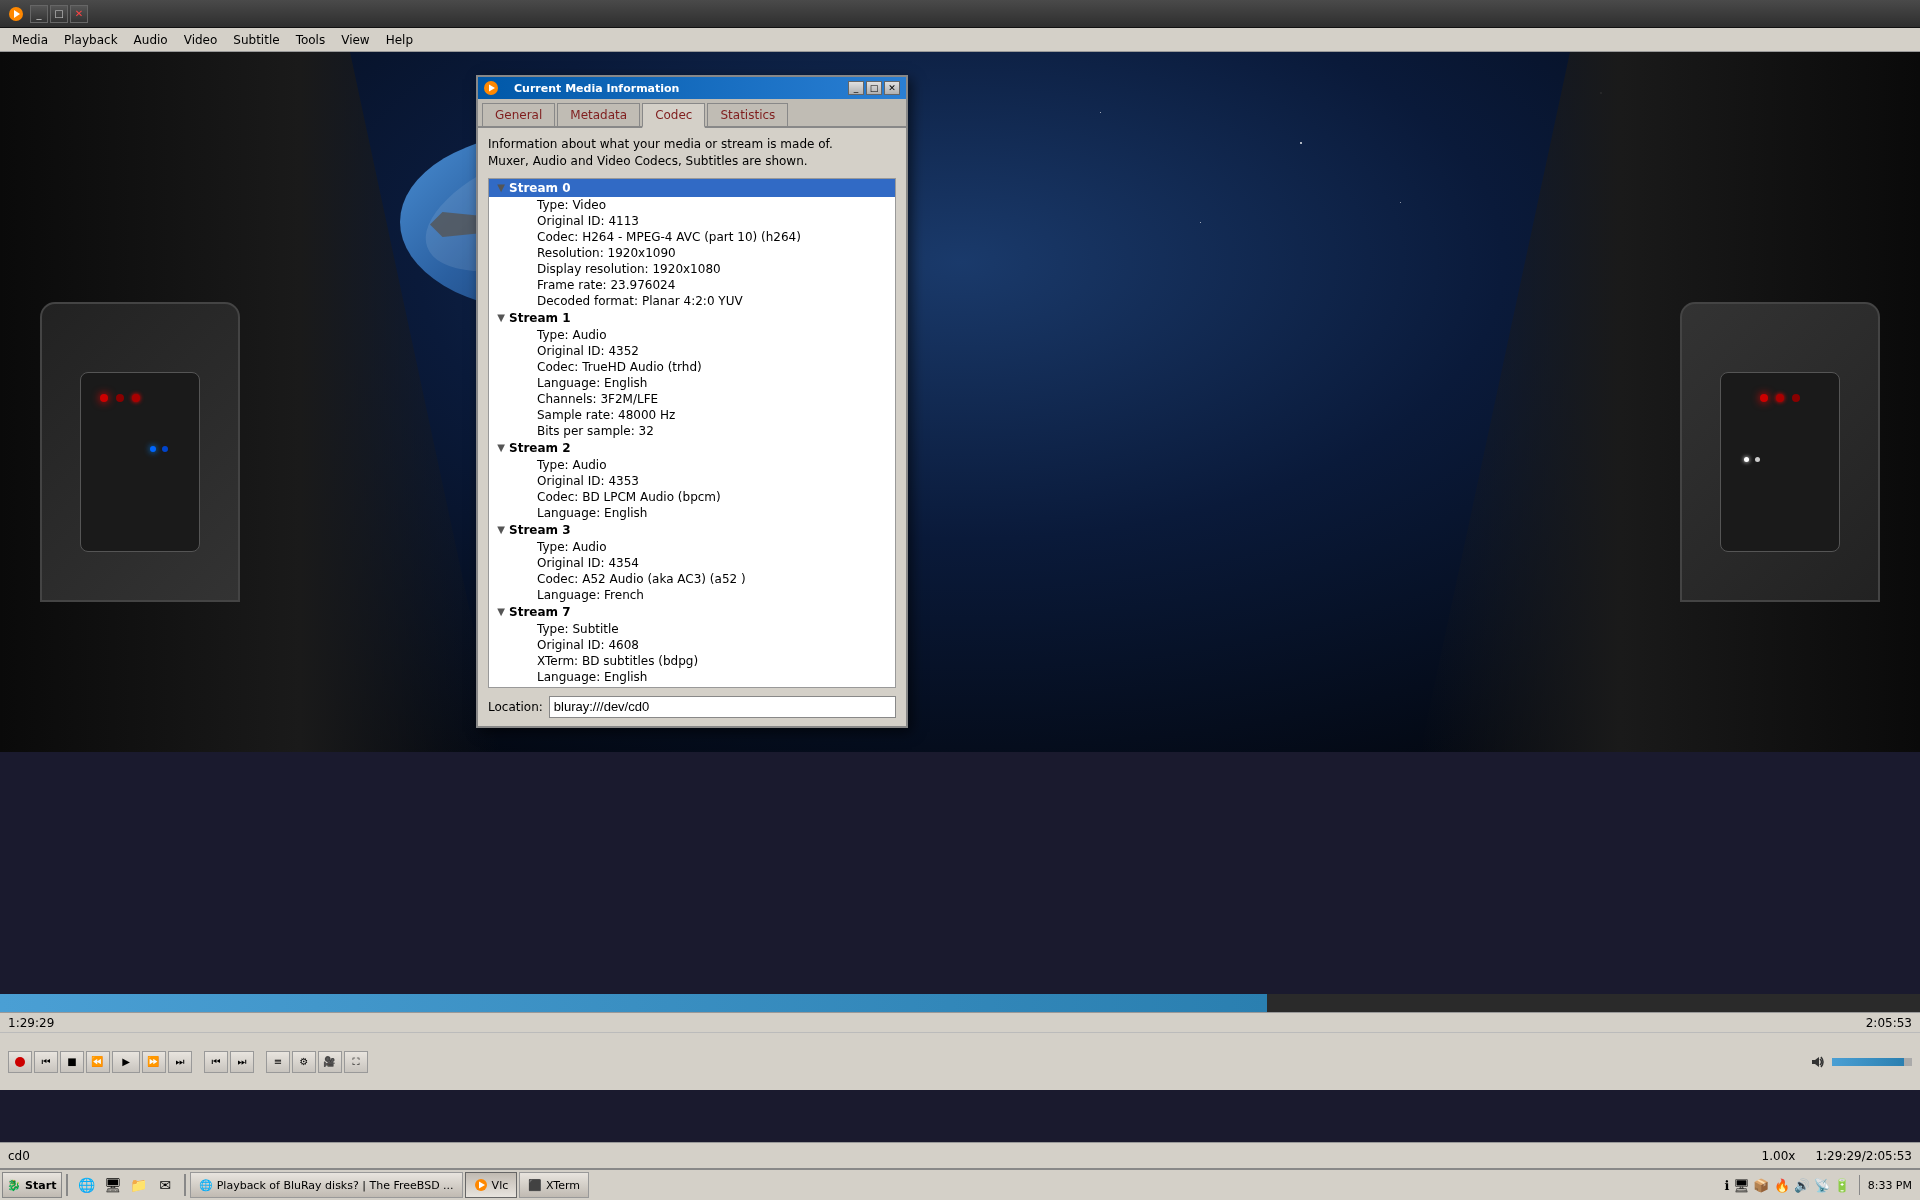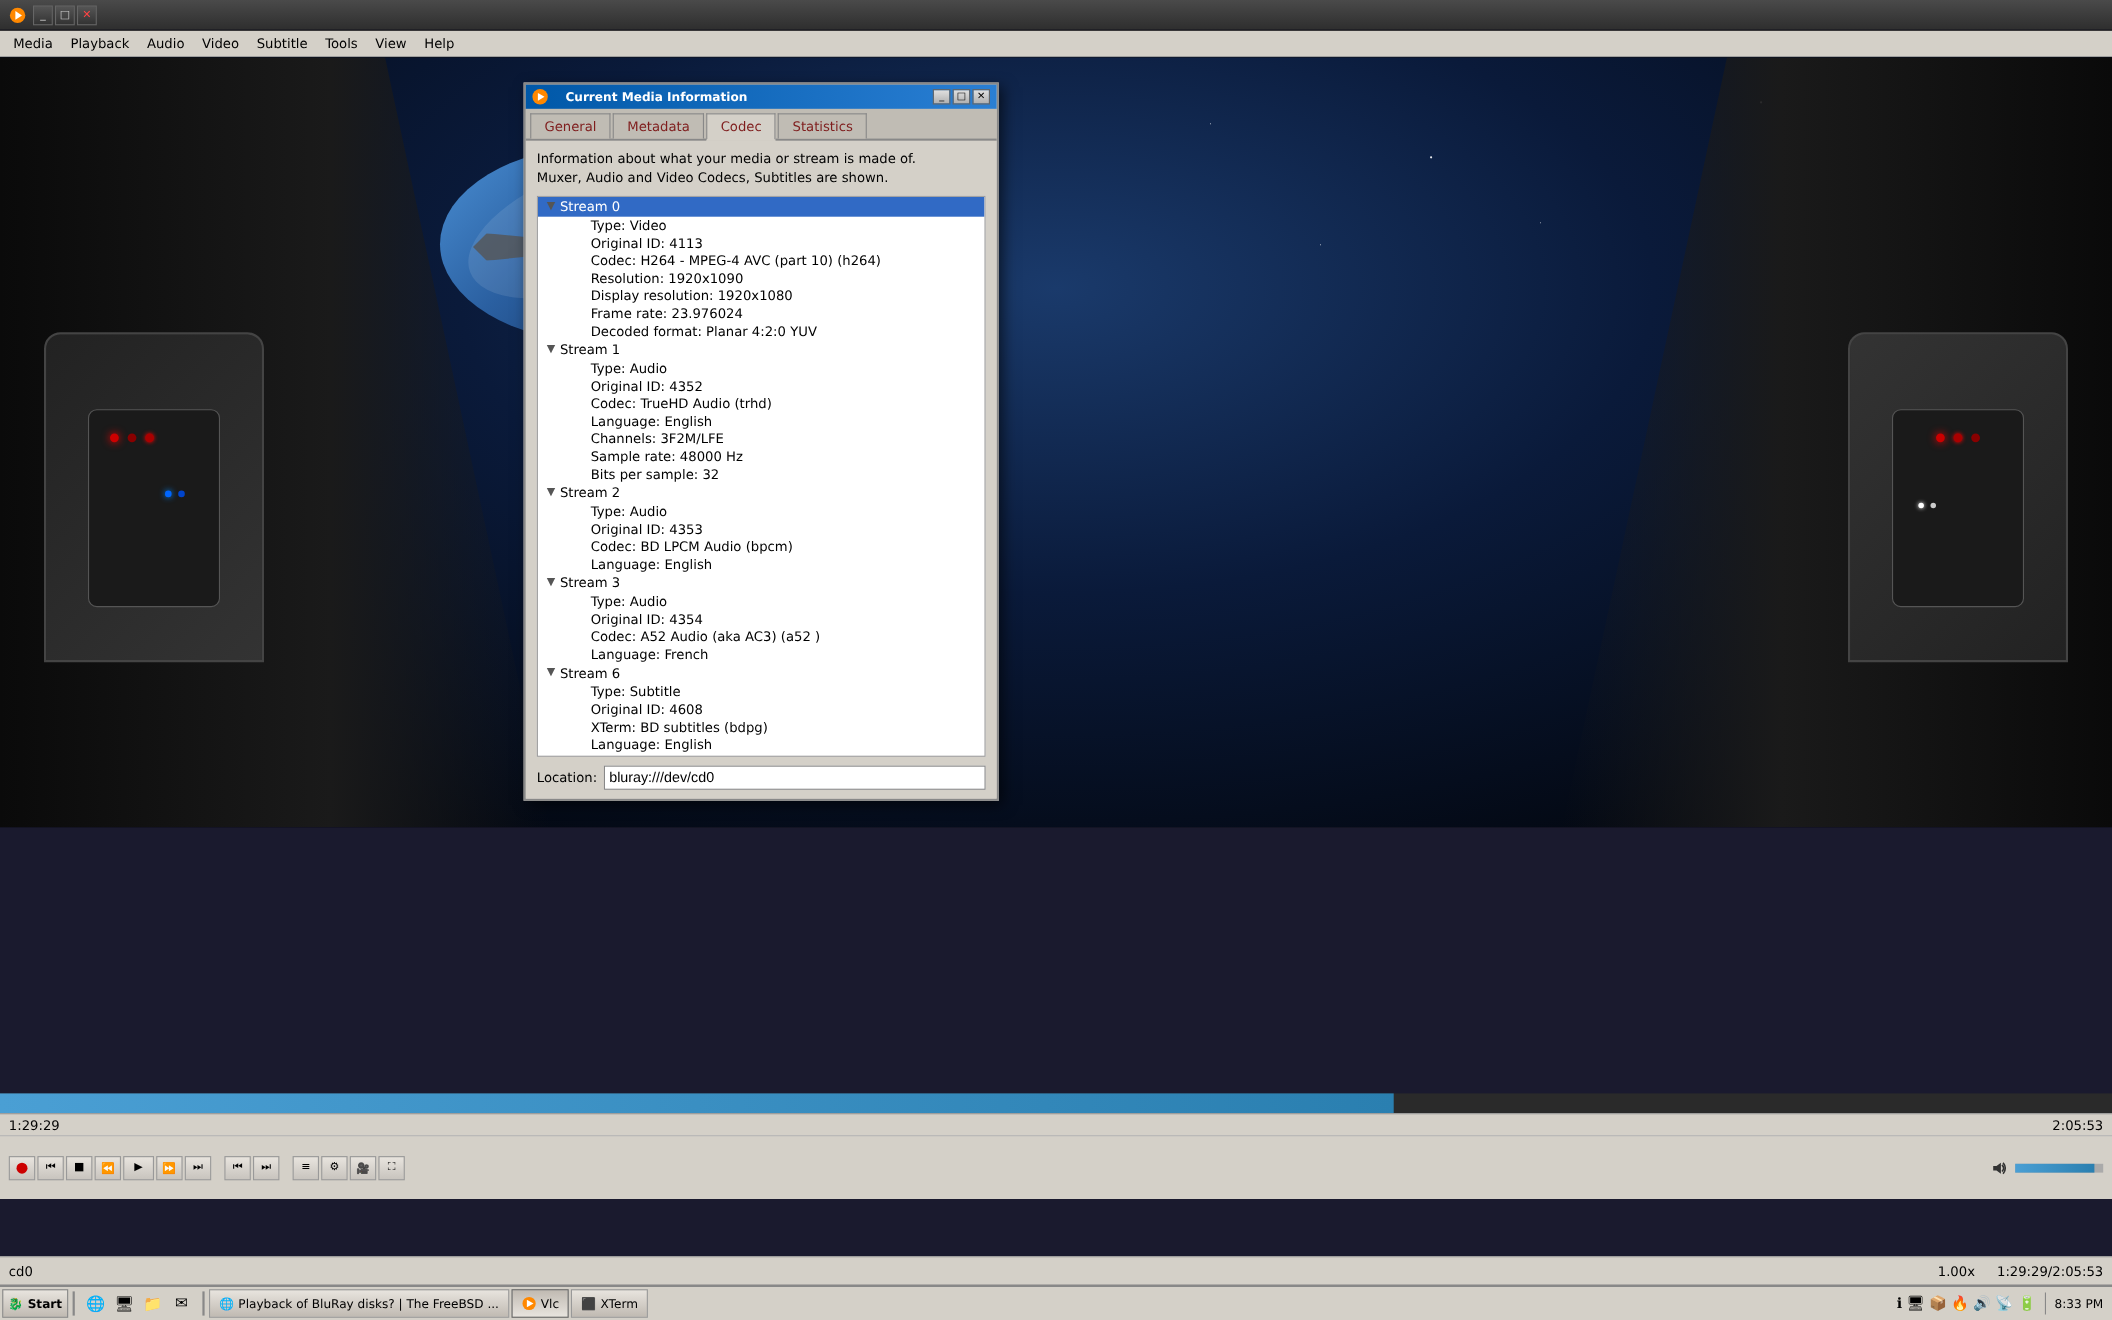--- a/index.html
+++ b/index.html
@@ -320,20 +320,21 @@
       justify-content: center;
       font-size: 10px;
       color: #555;
       flex-shrink: 0;
     }
     .tree-child {
       padding-left: 32px;
     }
     .tree-node-label {
       font-size: 12px;
+      font-weight: bold;
     }
 
     
     #codec-tree::-webkit-scrollbar {
       width: 16px;
     }
     #codec-tree::-webkit-scrollbar-track {
       background: #d4d0c8;
     }
     #codec-tree::-webkit-scrollbar-thumb {
@@ -708,21 +709,21 @@
         <span style="width:16px;display:inline-block;"></span>
         <span>Codec: A52 Audio (aka AC3) (a52 )</span>
       </div>
       <div class="tree-node tree-child">
         <span style="width:16px;display:inline-block;"></span>
         <span>Language: French</span>
       </div>
 
       <div class="tree-node">
         <span class="tree-expand">▼</span>
-        <span class="tree-node-label">Stream 6</span>
+        <span class="tree-node-label">Stream 7</span>
       </div>
       <div class="tree-node tree-child">
         <span style="width:16px;display:inline-block;"></span>
         <span>Type: Subtitle</span>
       </div>
       <div class="tree-node tree-child">
         <span style="width:16px;display:inline-block;"></span>
         <span>Original ID: 4608</span>
       </div>
       <div class="tree-node tree-child">

